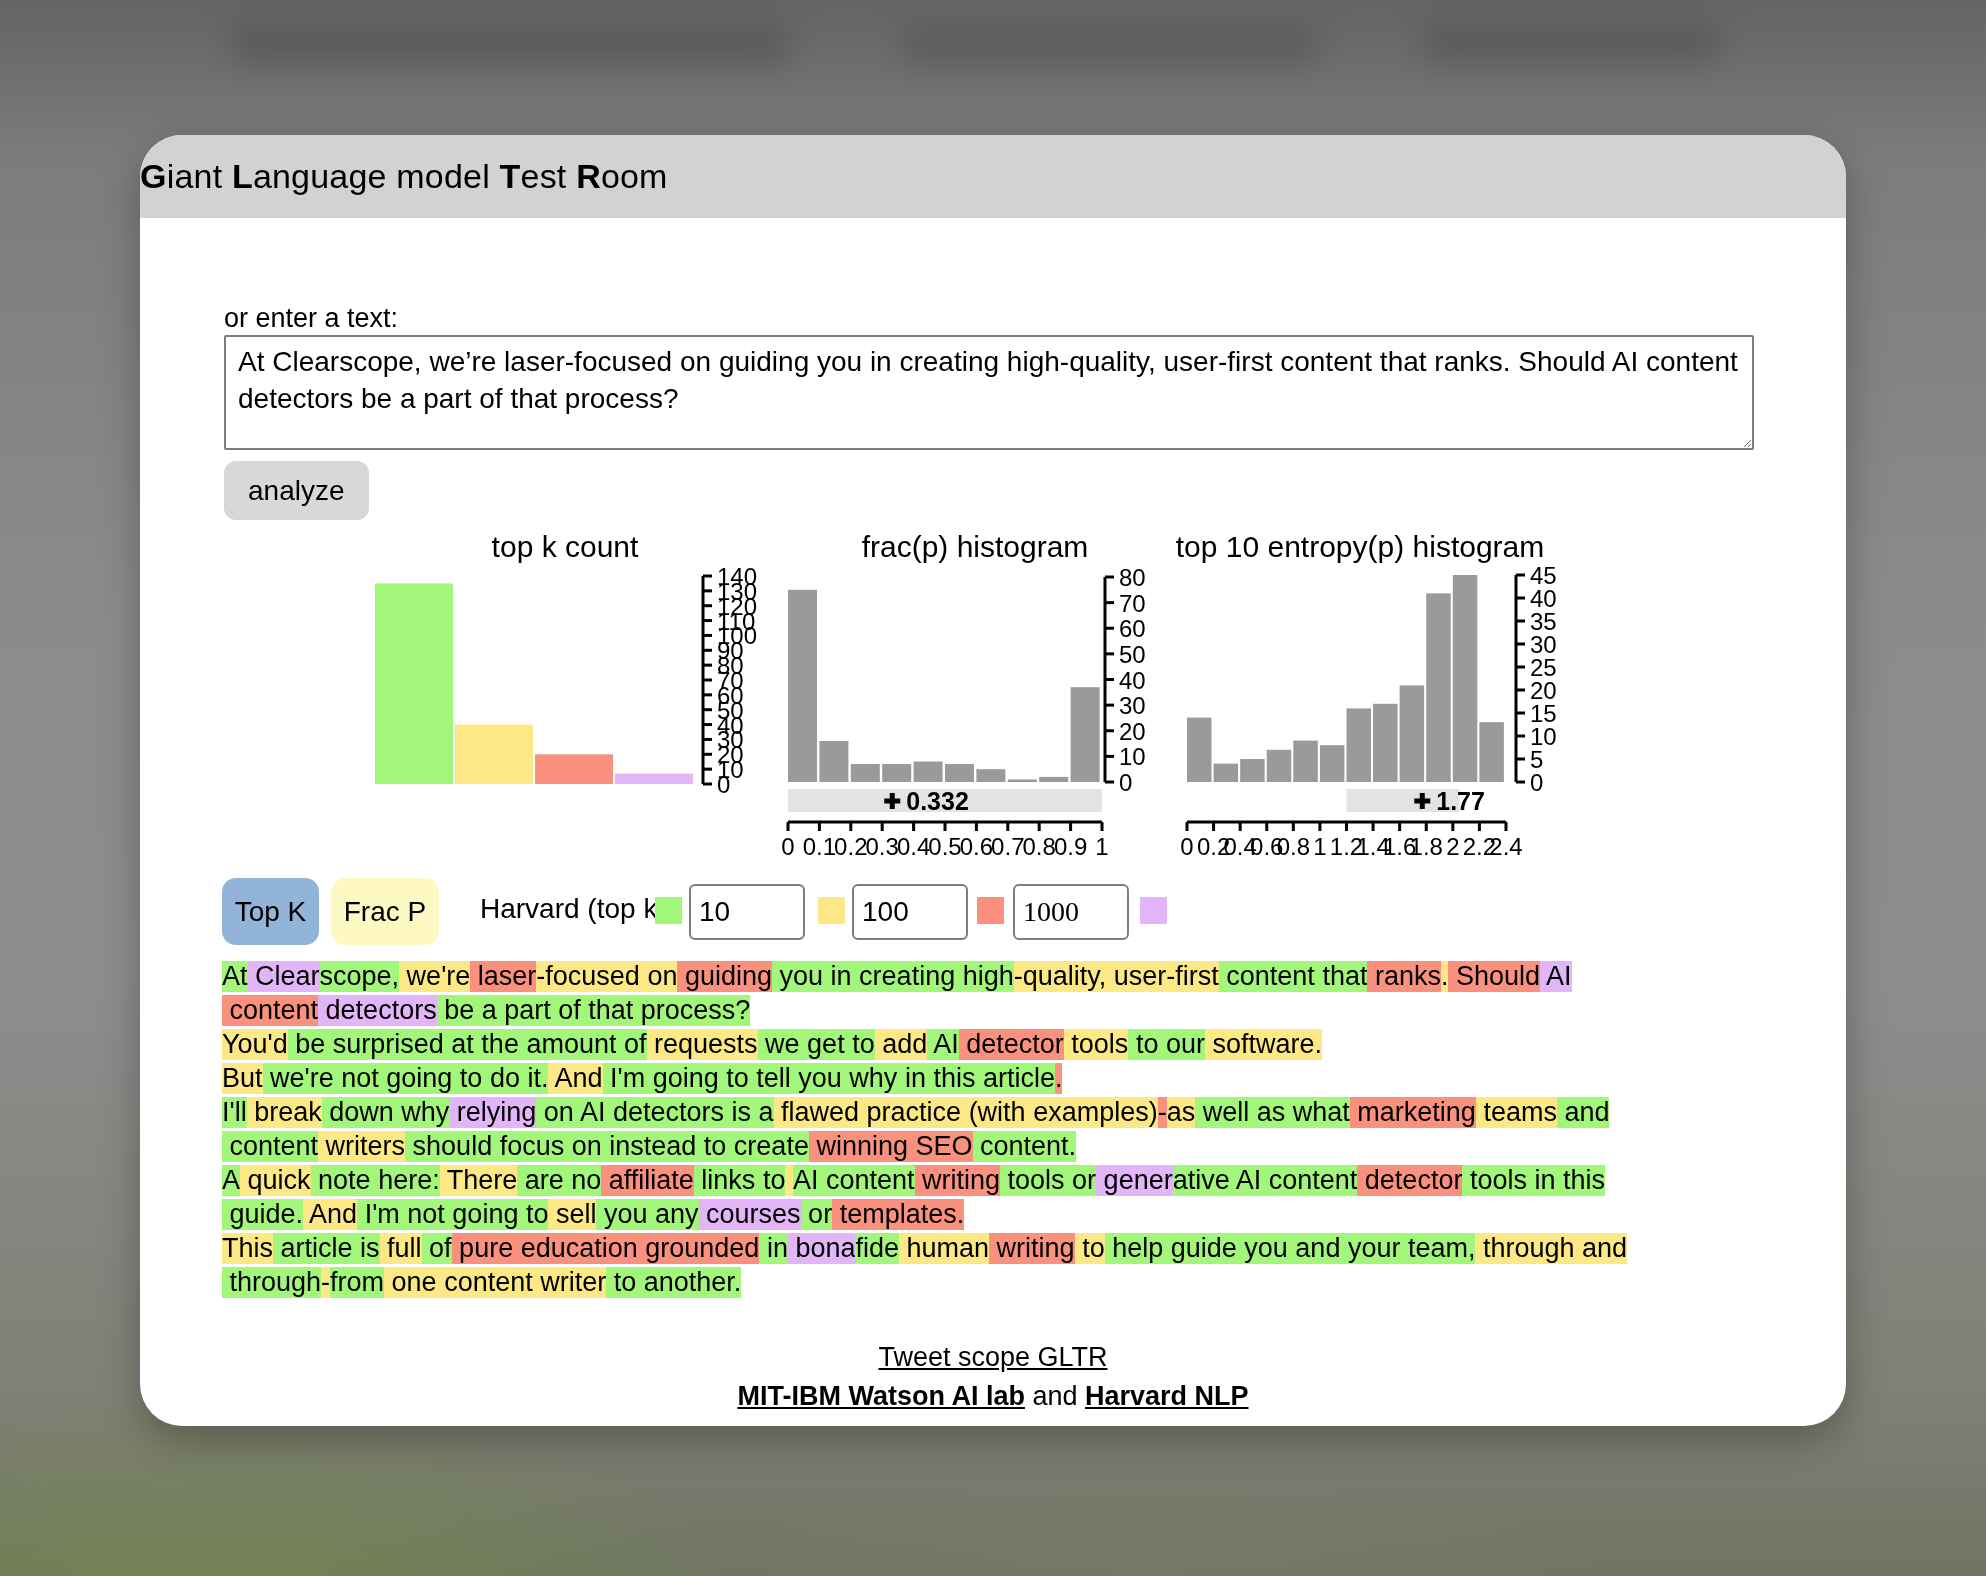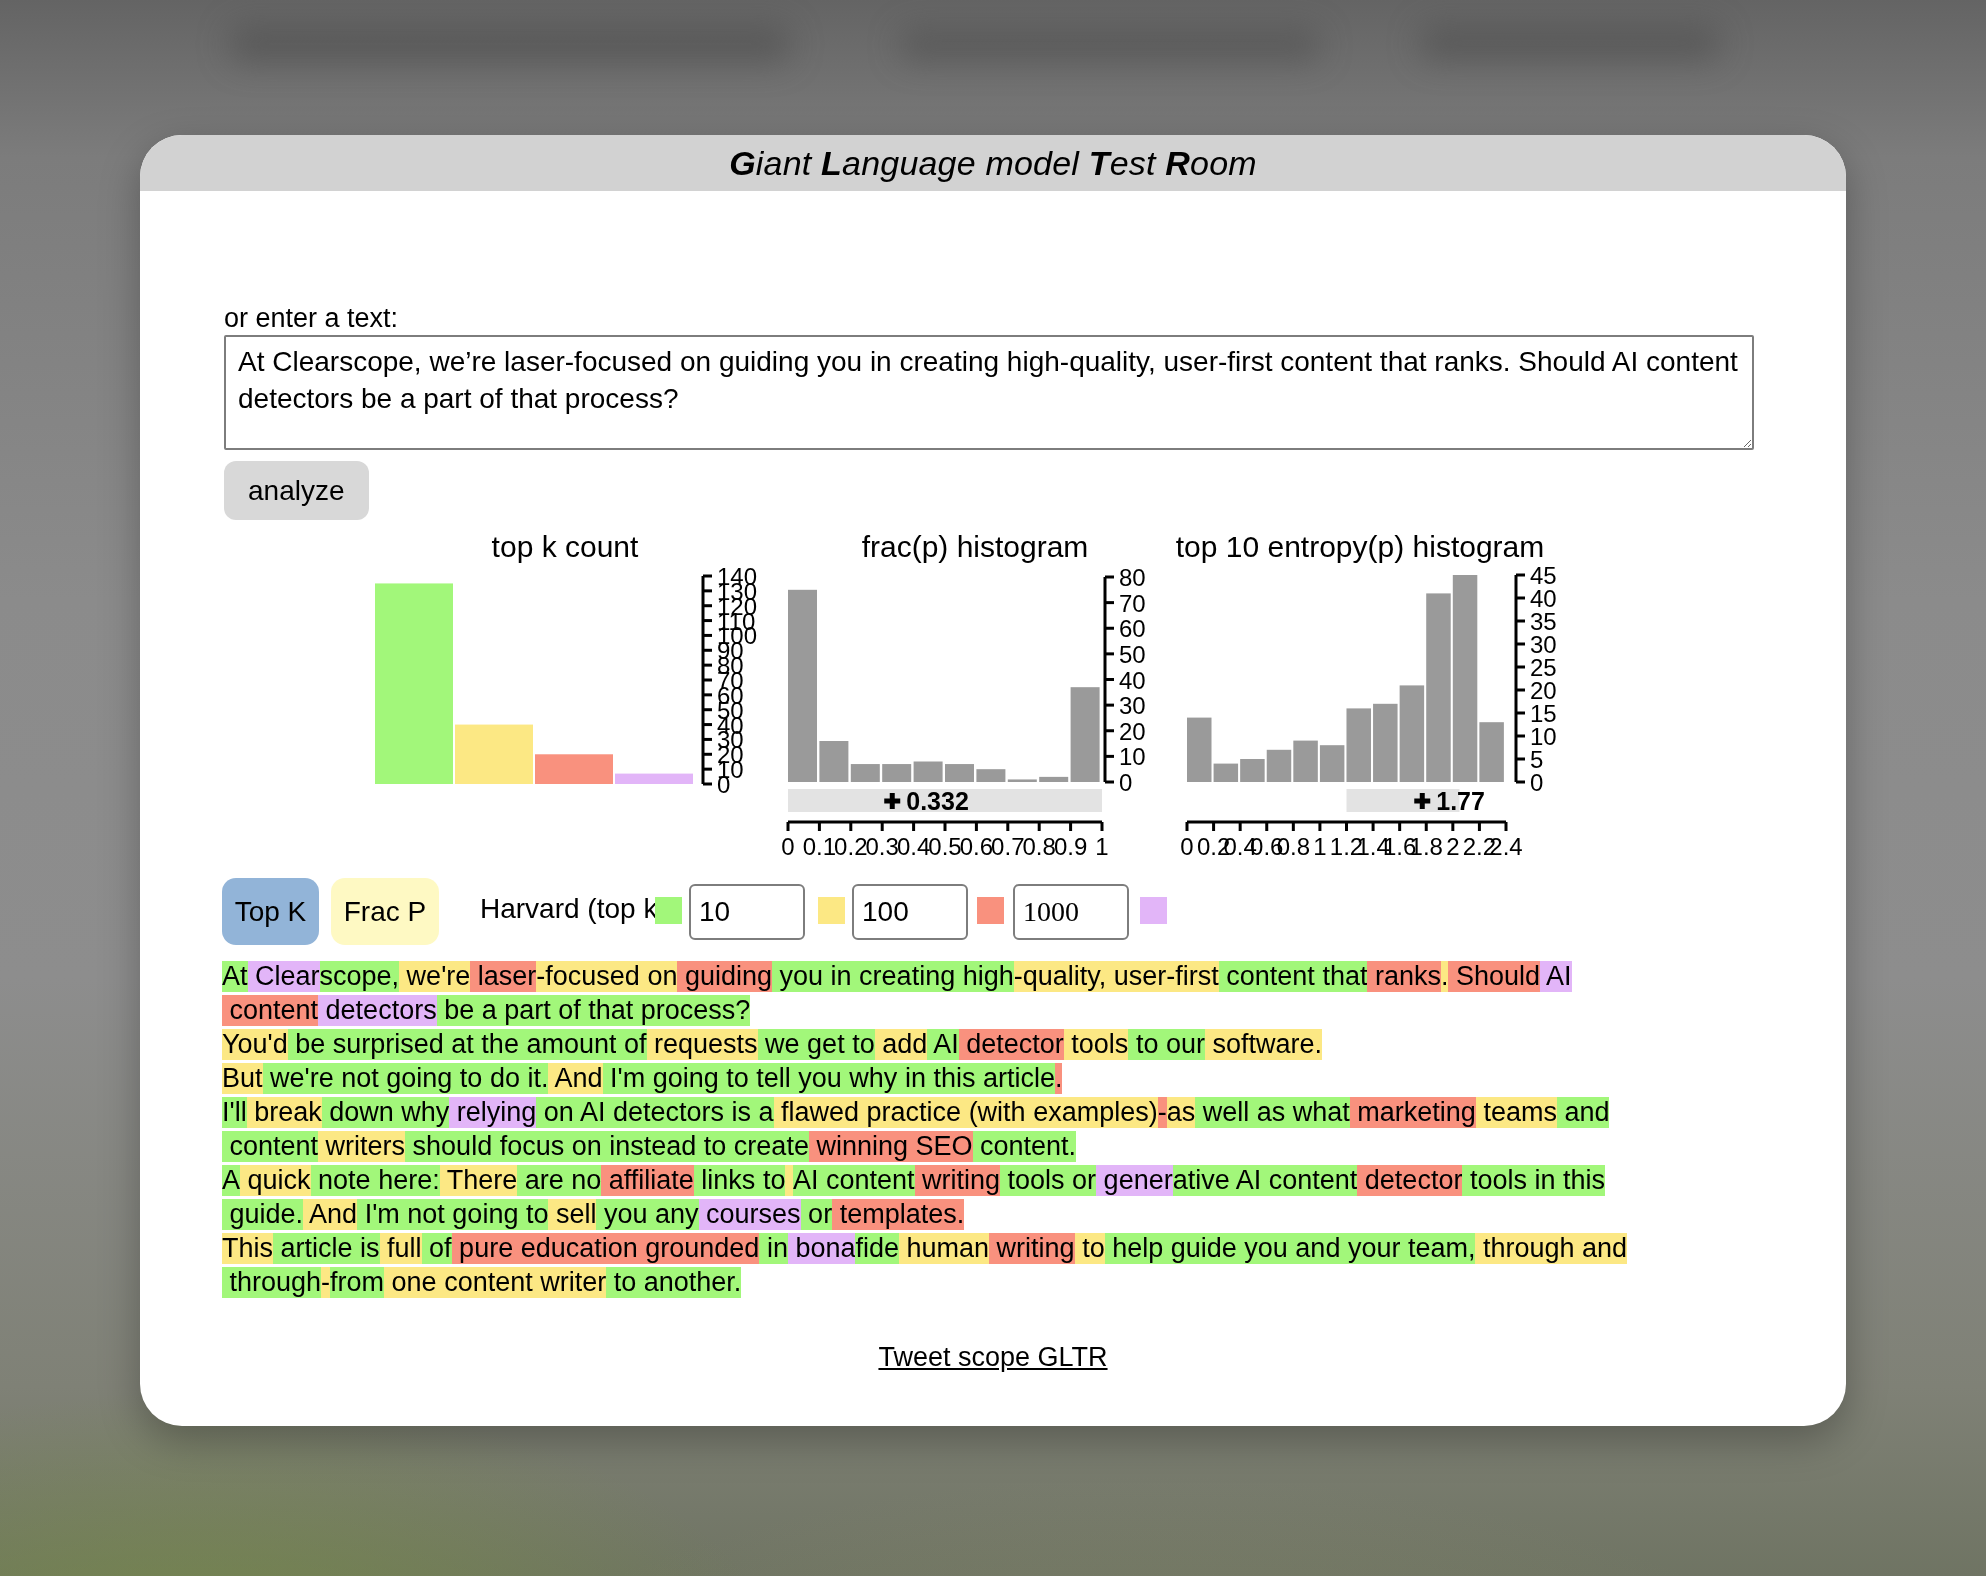--- a/index.html
+++ b/index.html
@@ -14,22 +14,22 @@
   .bgshape{position:absolute;background:rgba(66,66,66,.45);filter:blur(16px);border-radius:14px}
   #bg1{left:230px;top:26px;width:560px;height:36px}
   #bg2{left:900px;top:30px;width:420px;height:30px}
   #bg3{left:1420px;top:26px;width:300px;height:34px}
 
   .card{
     position:absolute;left:140px;top:135px;width:1706px;height:1291px;
     background:#fff;border-radius:42px;box-shadow:0 14px 40px rgba(0,0,0,.28);
   }
   .header{
-    height:56px;background:#d2d2d2;border-radius:42px 42px 0 0;
-    display:flex;align-items:center;justify-content:center;font-size:34px;letter-spacing:.2px;font-style:italic;
+    height:83px;background:#d2d2d2;border-radius:42px 42px 0 0;
+    display:flex;align-items:center;justify-content:flex-start;font-size:34px;letter-spacing:.2px;
   }
 
   .lbl{position:absolute;left:84px;top:168px;font-size:27px}
   textarea.txt{
     position:absolute;left:84px;top:200px;width:1530px;height:115px;box-sizing:border-box;
     border:2px solid #7d7d7d;border-radius:2px;background:#fff;
     font-family:"Liberation Sans","DejaVu Sans",sans-serif;font-size:28px;line-height:37px;
     padding:6px 12px;resize:both;outline:none;color:#000;
   }
   .btn{
@@ -280,14 +280,15 @@
       <div class="tline"><span class="tok" style="background: rgb(162, 247, 122);">I'll</span><span class="tok" style="background: rgb(252, 232, 132);"> break</span><span class="tok" style="background: rgb(162, 247, 122);"> down</span><span class="tok" style="background: rgb(162, 247, 122);"> why</span><span class="tok" style="background: rgb(226, 181, 248);"> relying</span><span class="tok" style="background: rgb(162, 247, 122);"> on</span><span class="tok" style="background: rgb(162, 247, 122);"> AI</span><span class="tok" style="background: rgb(162, 247, 122);"> detectors</span><span class="tok" style="background: rgb(162, 247, 122);"> is</span><span class="tok" style="background: rgb(162, 247, 122);"> a</span><span class="tok" style="background: rgb(252, 232, 132);"> flawed</span><span class="tok" style="background: rgb(252, 232, 132);"> practice</span><span class="tok" style="background: rgb(252, 232, 132);"> (with</span><span class="tok" style="background: rgb(252, 232, 132);"> examples)</span><span class="tok" style="background: rgb(249, 145, 126);">-</span><span class="tok" style="background: rgb(252, 232, 132);">as</span><span class="tok" style="background: rgb(162, 247, 122);"> well</span><span class="tok" style="background: rgb(162, 247, 122);"> as</span><span class="tok" style="background: rgb(162, 247, 122);"> what</span><span class="tok" style="background: rgb(249, 145, 126);"> marketing</span><span class="tok" style="background: rgb(252, 232, 132);"> teams</span><span class="tok" style="background: rgb(162, 247, 122);"> and</span></div>
       <div class="tline"><span class="tok" style="background: rgb(162, 247, 122);"> content</span><span class="tok" style="background: rgb(252, 232, 132);"> writers</span><span class="tok" style="background: rgb(162, 247, 122);"> should</span><span class="tok" style="background: rgb(162, 247, 122);"> focus</span><span class="tok" style="background: rgb(162, 247, 122);"> on</span><span class="tok" style="background: rgb(162, 247, 122);"> instead</span><span class="tok" style="background: rgb(162, 247, 122);"> to</span><span class="tok" style="background: rgb(162, 247, 122);"> create</span><span class="tok" style="background: rgb(249, 145, 126);"> winning</span><span class="tok" style="background: rgb(249, 145, 126);"> SEO</span><span class="tok" style="background: rgb(162, 247, 122);"> content.</span></div>
       <div class="tline"><span class="tok" style="background: rgb(162, 247, 122);">A</span><span class="tok" style="background: rgb(252, 232, 132);"> quick</span><span class="tok" style="background: rgb(162, 247, 122);"> note</span><span class="tok" style="background: rgb(162, 247, 122);"> here:</span><span class="tok" style="background: rgb(252, 232, 132);"> There</span><span class="tok" style="background: rgb(162, 247, 122);"> are</span><span class="tok" style="background: rgb(162, 247, 122);"> no</span><span class="tok" style="background: rgb(249, 145, 126);"> affiliate</span><span class="tok" style="background: rgb(162, 247, 122);"> links</span><span class="tok" style="background: rgb(162, 247, 122);"> to</span><span class="tok" style="background: rgb(252, 232, 132);"> </span><span class="tok" style="background: rgb(162, 247, 122);">AI</span><span class="tok" style="background: rgb(162, 247, 122);"> content</span><span class="tok" style="background: rgb(249, 145, 126);"> writing</span><span class="tok" style="background: rgb(162, 247, 122);"> tools</span><span class="tok" style="background: rgb(162, 247, 122);"> or</span><span class="tok" style="background: rgb(226, 181, 248);"> gener</span><span class="tok" style="background: rgb(162, 247, 122);">ative</span><span class="tok" style="background: rgb(162, 247, 122);"> AI</span><span class="tok" style="background: rgb(162, 247, 122);"> content</span><span class="tok" style="background: rgb(249, 145, 126);"> detector</span><span class="tok" style="background: rgb(162, 247, 122);"> tools</span><span class="tok" style="background: rgb(162, 247, 122);"> in</span><span class="tok" style="background: rgb(162, 247, 122);"> this</span></div>
       <div class="tline"><span class="tok" style="background: rgb(162, 247, 122);"> guide.</span><span class="tok" style="background: rgb(252, 232, 132);"> And</span><span class="tok" style="background: rgb(162, 247, 122);"> I'm</span><span class="tok" style="background: rgb(162, 247, 122);"> not</span><span class="tok" style="background: rgb(162, 247, 122);"> going</span><span class="tok" style="background: rgb(162, 247, 122);"> to</span><span class="tok" style="background: rgb(252, 232, 132);"> sell</span><span class="tok" style="background: rgb(162, 247, 122);"> you</span><span class="tok" style="background: rgb(162, 247, 122);"> any</span><span class="tok" style="background: rgb(226, 181, 248);"> courses</span><span class="tok" style="background: rgb(162, 247, 122);"> or</span><span class="tok" style="background: rgb(249, 145, 126);"> templates.</span></div>
       <div class="tline"><span class="tok" style="background: rgb(252, 232, 132);">This</span><span class="tok" style="background: rgb(162, 247, 122);"> article</span><span class="tok" style="background: rgb(162, 247, 122);"> is</span><span class="tok" style="background: rgb(252, 232, 132);"> full</span><span class="tok" style="background: rgb(162, 247, 122);"> of</span><span class="tok" style="background: rgb(249, 145, 126);"> pure</span><span class="tok" style="background: rgb(249, 145, 126);"> education</span><span class="tok" style="background: rgb(249, 145, 126);"> grounded</span><span class="tok" style="background: rgb(162, 247, 122);"> in</span><span class="tok" style="background: rgb(226, 181, 248);"> bona</span><span class="tok" style="background: rgb(162, 247, 122);">fide</span><span class="tok" style="background: rgb(252, 232, 132);"> human</span><span class="tok" style="background: rgb(249, 145, 126);"> writing</span><span class="tok" style="background: rgb(252, 232, 132);"> to</span><span class="tok" style="background: rgb(162, 247, 122);"> help</span><span class="tok" style="background: rgb(162, 247, 122);"> guide</span><span class="tok" style="background: rgb(162, 247, 122);"> you</span><span class="tok" style="background: rgb(162, 247, 122);"> and</span><span class="tok" style="background: rgb(162, 247, 122);"> your</span><span class="tok" style="background: rgb(162, 247, 122);"> team,</span><span class="tok" style="background: rgb(252, 232, 132);"> through</span><span class="tok" style="background: rgb(252, 232, 132);"> and</span></div>
       <div class="tline"><span class="tok" style="background: rgb(162, 247, 122);"> through</span><span class="tok" style="background: rgb(252, 232, 132);">-</span><span class="tok" style="background: rgb(162, 247, 122);">from</span><span class="tok" style="background: rgb(252, 232, 132);"> one</span><span class="tok" style="background: rgb(252, 232, 132);"> content</span><span class="tok" style="background: rgb(252, 232, 132);"> writer</span><span class="tok" style="background: rgb(162, 247, 122);"> to</span><span class="tok" style="background: rgb(162, 247, 122);"> another.</span></div>
     </div>
 
   <div class="footer">
     <a href="#" id="tweetLink">Tweet scope GLTR</a>
+    <div class="labs"><a href="#" class="bl">MIT-IBM Watson AI lab</a><span> and </span><a href="#" class="bl">Harvard NLP</a></div>
   </div>
 </div>
 
 </body></html>

